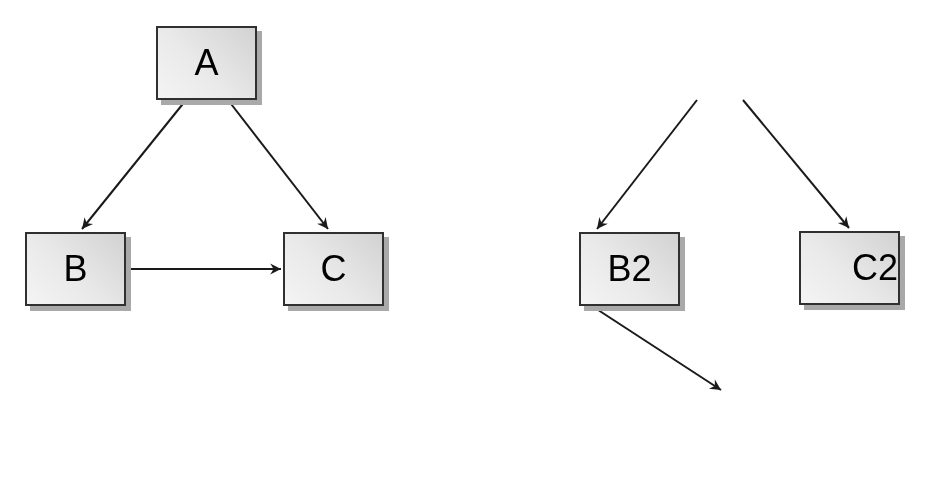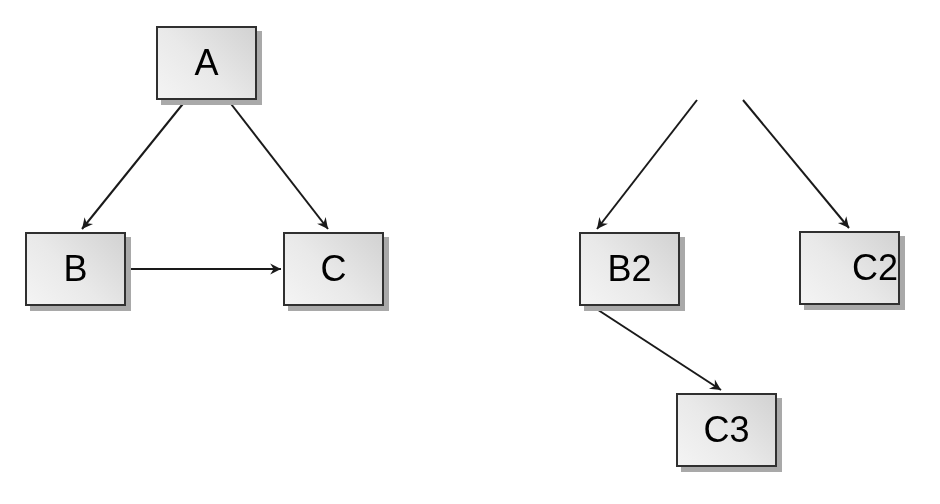--- a/index.html
+++ b/index.html
@@ -73,17 +73,14 @@
   <div class="node" style="left:283px; top:232px;">
     <span class="node-label">C</span>
   </div>
 
   <div class="node" style="left:541px; top:232px;margin-left:38px;">
     <span class="node-label">B2</span>
   </div>
   <div class="node" style="left:799px; top:231px;justify-content:flex-end;">
     <span class="node-label">C2</span>
   </div>
-  <div class="node" style="left:676px; top:393px;">
-    <span class="node-label">C3</span>
-  </div>
 
 </div>
 
 </body></html>

